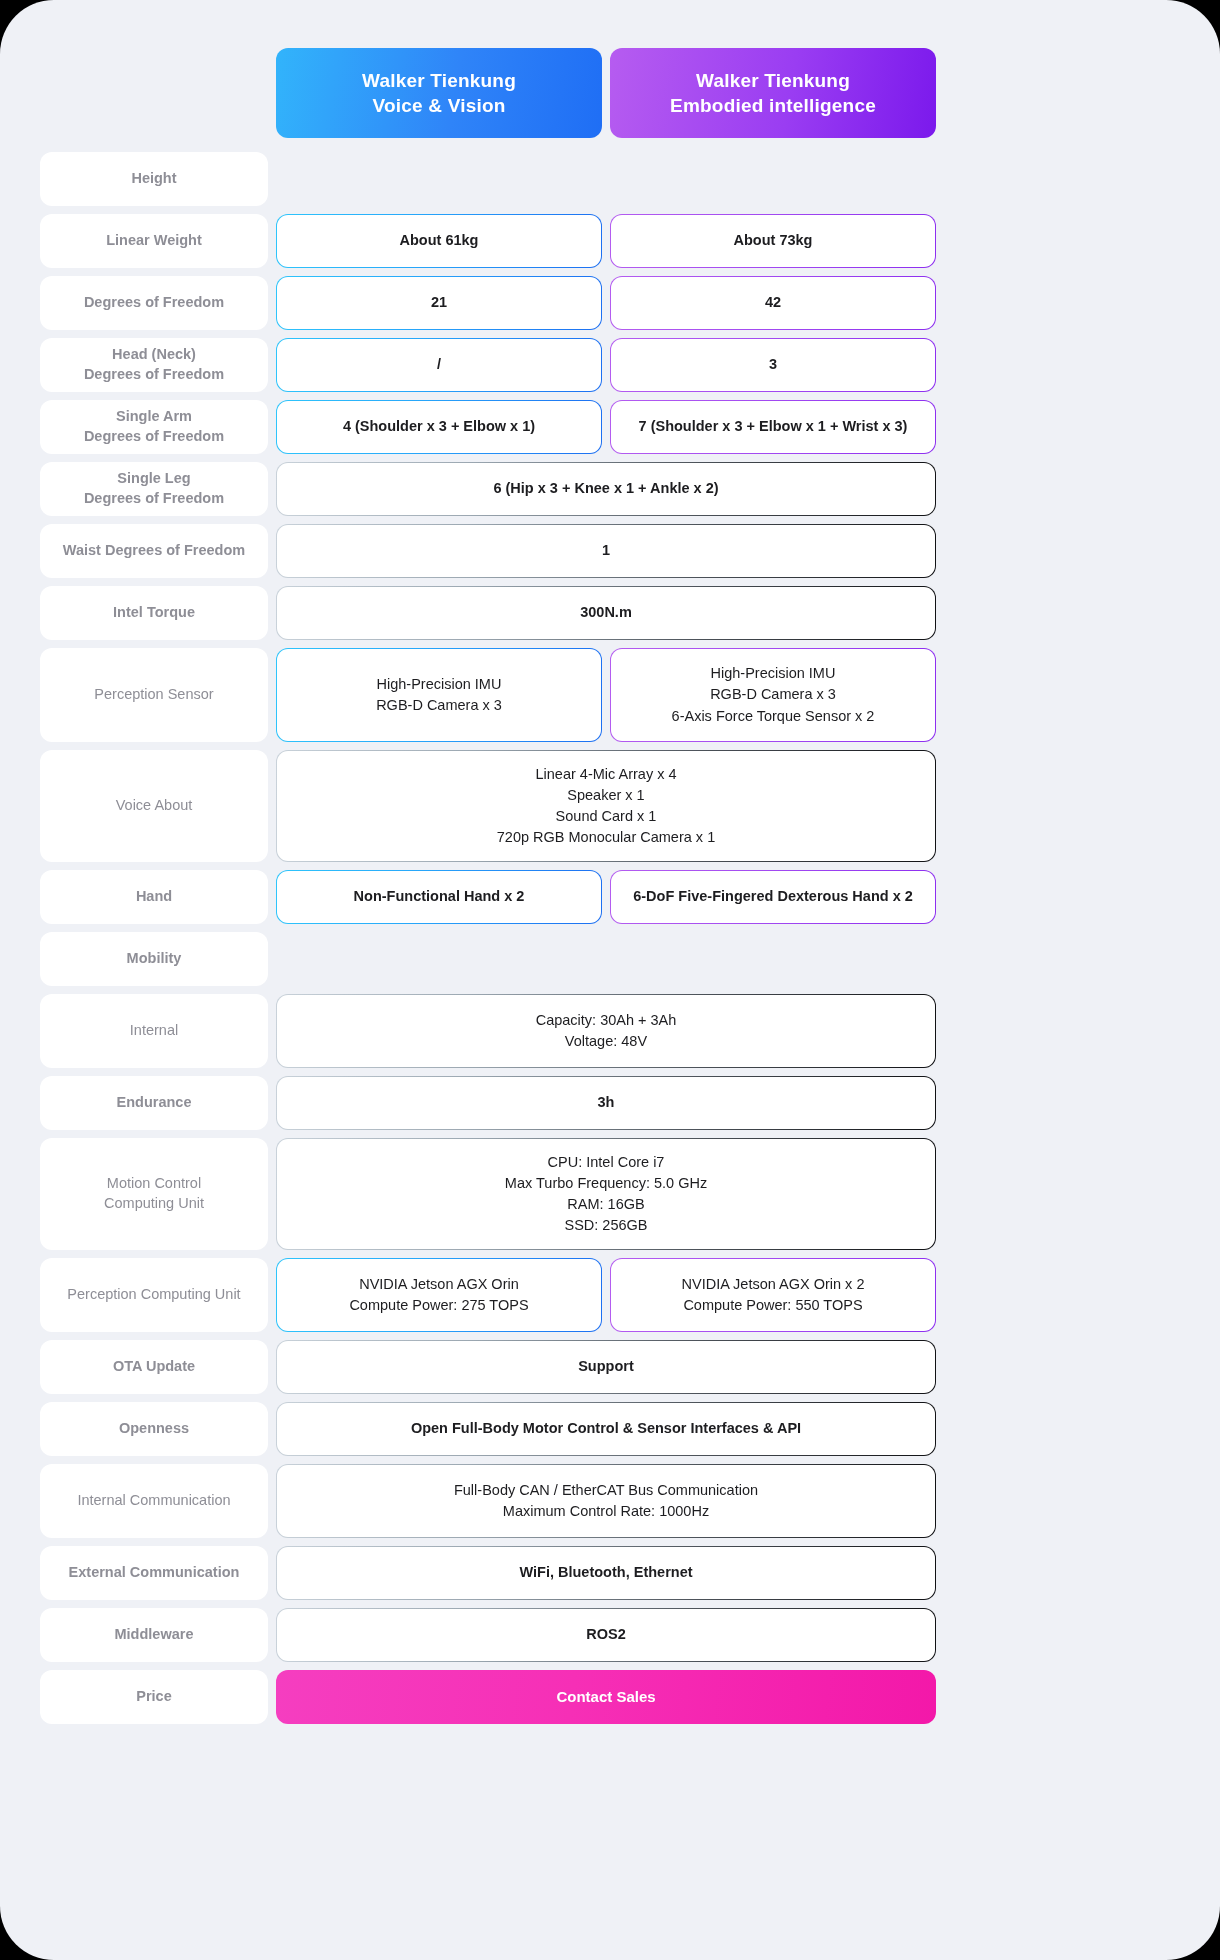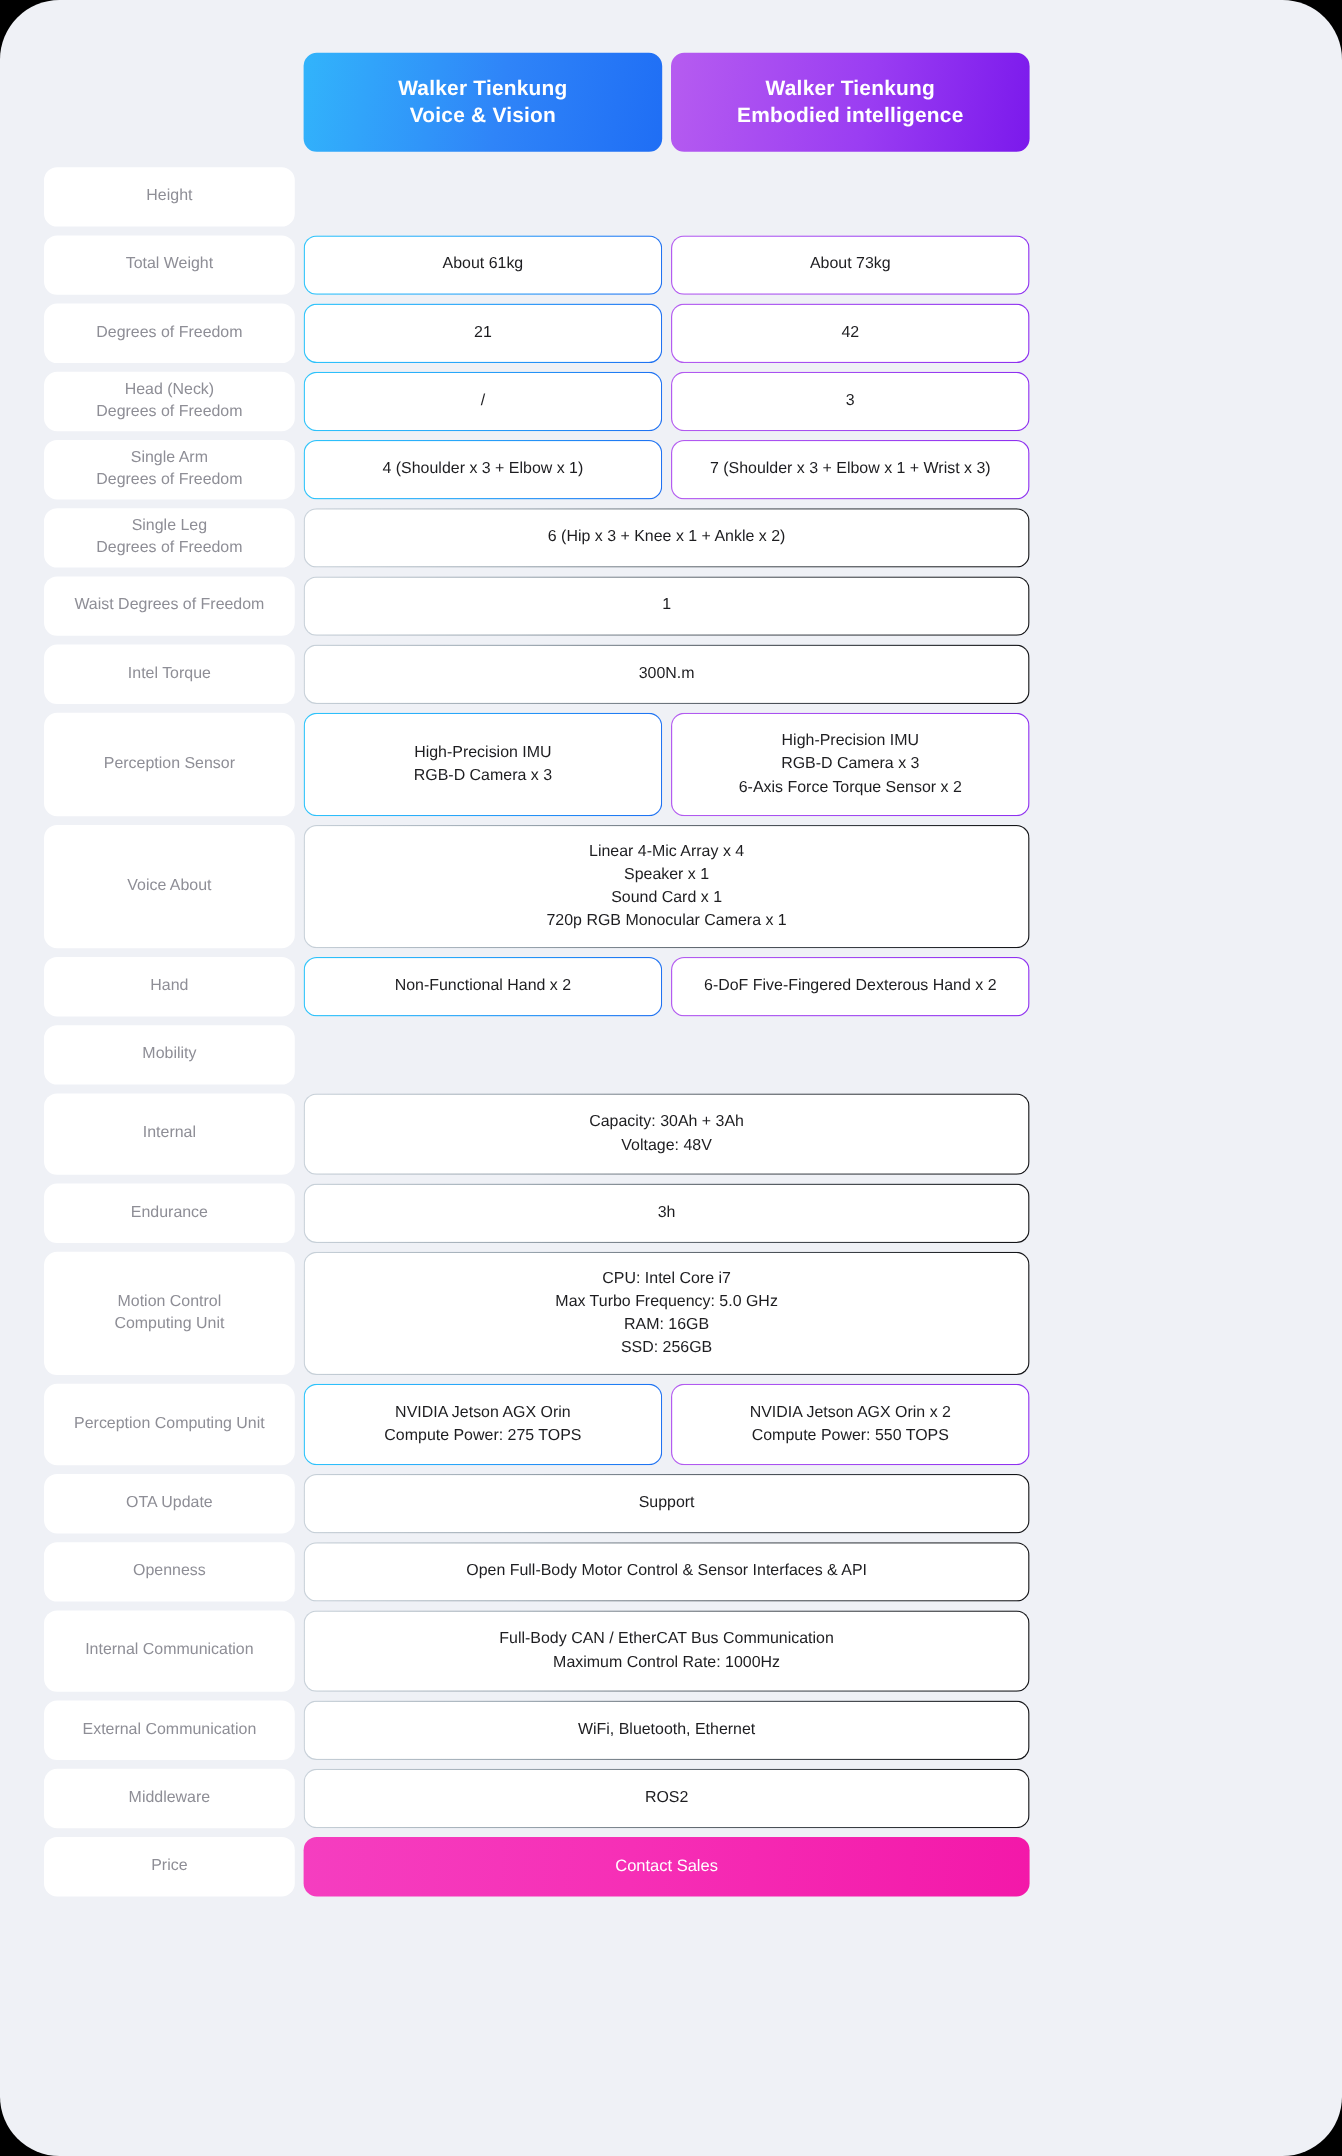--- a/index.html
+++ b/index.html
@@ -106,21 +106,21 @@
   }
   .cell.cta {
     background: linear-gradient(95deg, #f53ec0 0%, #f62fb6 45%, #f318a9 100%);
     border: none;
     color: #ffffff;
     font-size: 15px;
     cursor: pointer;
   }
 
   
-  .h-sm  .label, .h-sm  .cell { min-height: 54px; }
+  .h-sm  .label, .h-sm  .cell { min-height: 54px; font-weight: bold; }
   .h-lg  .label, .h-lg  .cell { min-height: 74px; }
   .h-xl  .label, .h-xl  .cell { min-height: 94px; }
   .h-xxl .label, .h-xxl .cell { min-height: 112px; }
 </style>
 </head>
 <body>
 
 <div class="page">
   <div class="sheet">
 
@@ -138,21 +138,21 @@
           <div>Embodied intelligence</div>
         </div>
       </div>
     </div>
 
     <div id="rows-container">
         <div class="row h-sm">
           <div class="label">Height</div>
         </div>
         <div class="row h-sm">
-          <div class="label">Total Weight</div>
+          <div class="label">Linear Weight</div>
           <div class="cells">
             <div class="cell blue">About 61kg</div>
             <div class="cell purple">About 73kg</div>
           </div>
         </div>
         <div class="row h-sm">
           <div class="label">Degrees of Freedom</div>
           <div class="cells">
             <div class="cell blue">21</div>
             <div class="cell purple">42</div>

